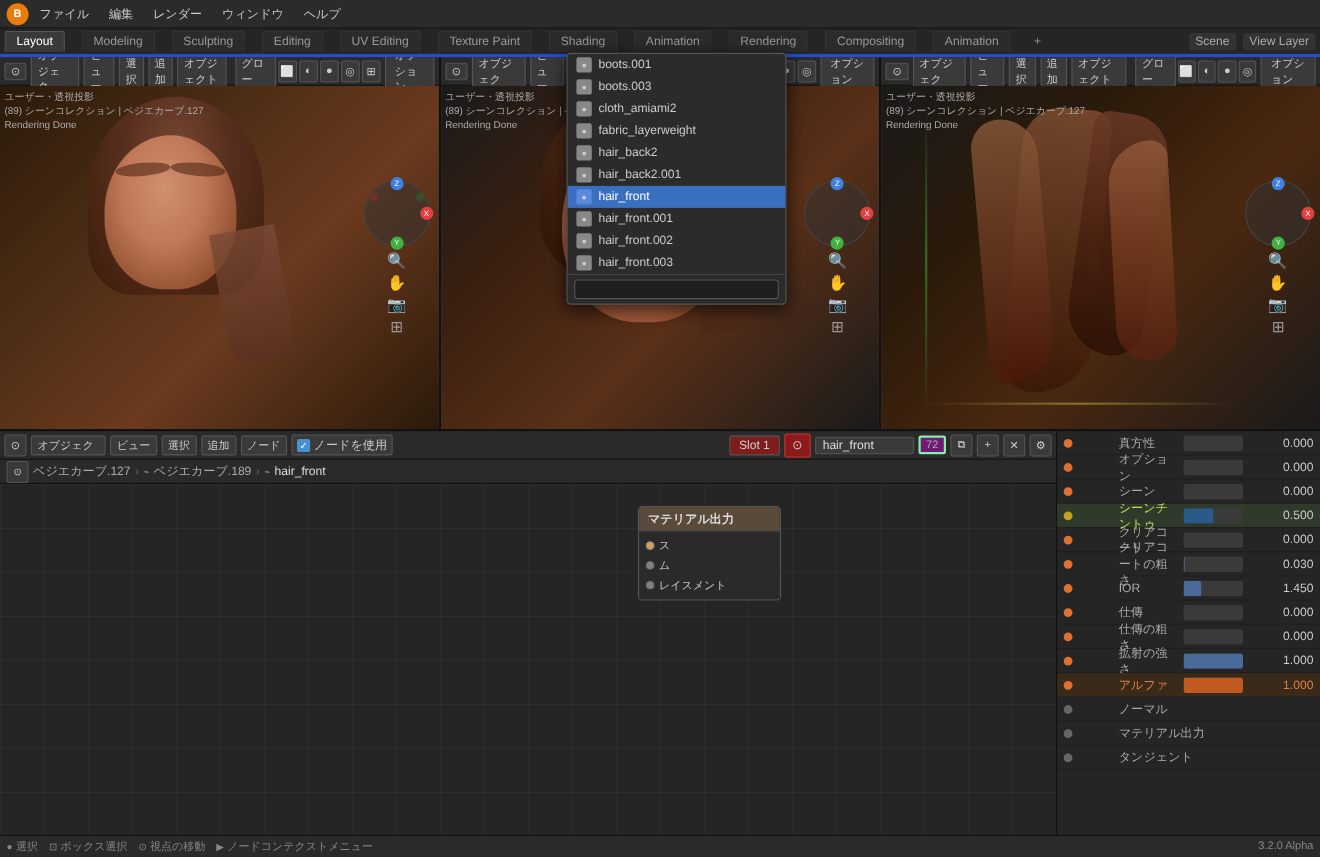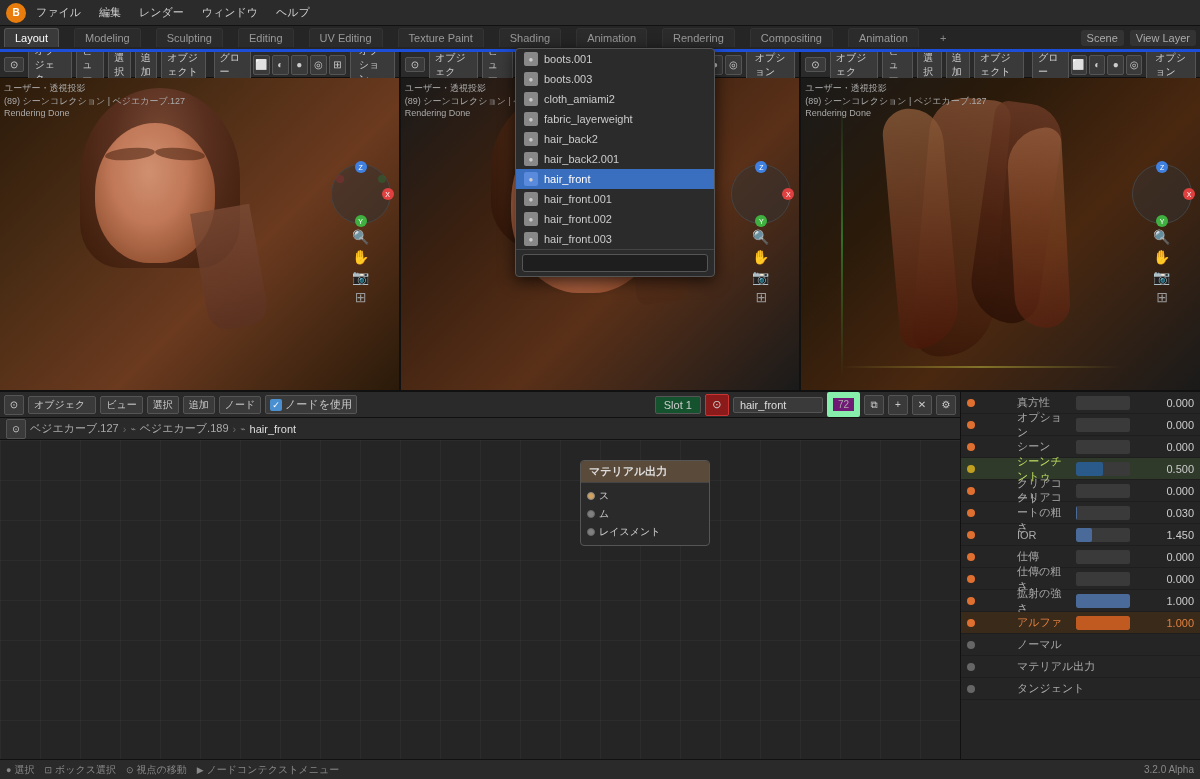--- a/index.html
+++ b/index.html
@@ -338,40 +338,40 @@
       font-size: 10px;
       color: #888;
       border-top: 1px solid #111;
       gap: 10px;
     }
     .status-item { display: flex; align-items: center; gap: 3px; }
 
     
     .slot-btn {
       padding: 2px 8px;
-      background: #14532d;
+      background: #7f1d1d;
       border: 1px solid #555;
       border-radius: 2px;
       color: #ccc;
       font-size: 11px;
       cursor: pointer;
     }
     .material-name-field {
       background: #3a3a3a;
       border: 1px solid #555;
       border-radius: 2px;
       color: #ddd;
       font-size: 11px;
       padding: 1px 6px;
       min-width: 80px;
     }
     .number-badge {
       padding: 1px 5px;
       background: #701a75;
-      border: 6px solid #86efac;
+      border: 2px solid #86efac;
       border-radius: 2px;
       color: #aaa;
       font-size: 10px;
     }
     .icon-btn {
       width: 20px; height: 20px;
       display: flex; align-items: center; justify-content: center;
       background: #3a3a3a;
       border: 1px solid #555;
       border-radius: 2px;

